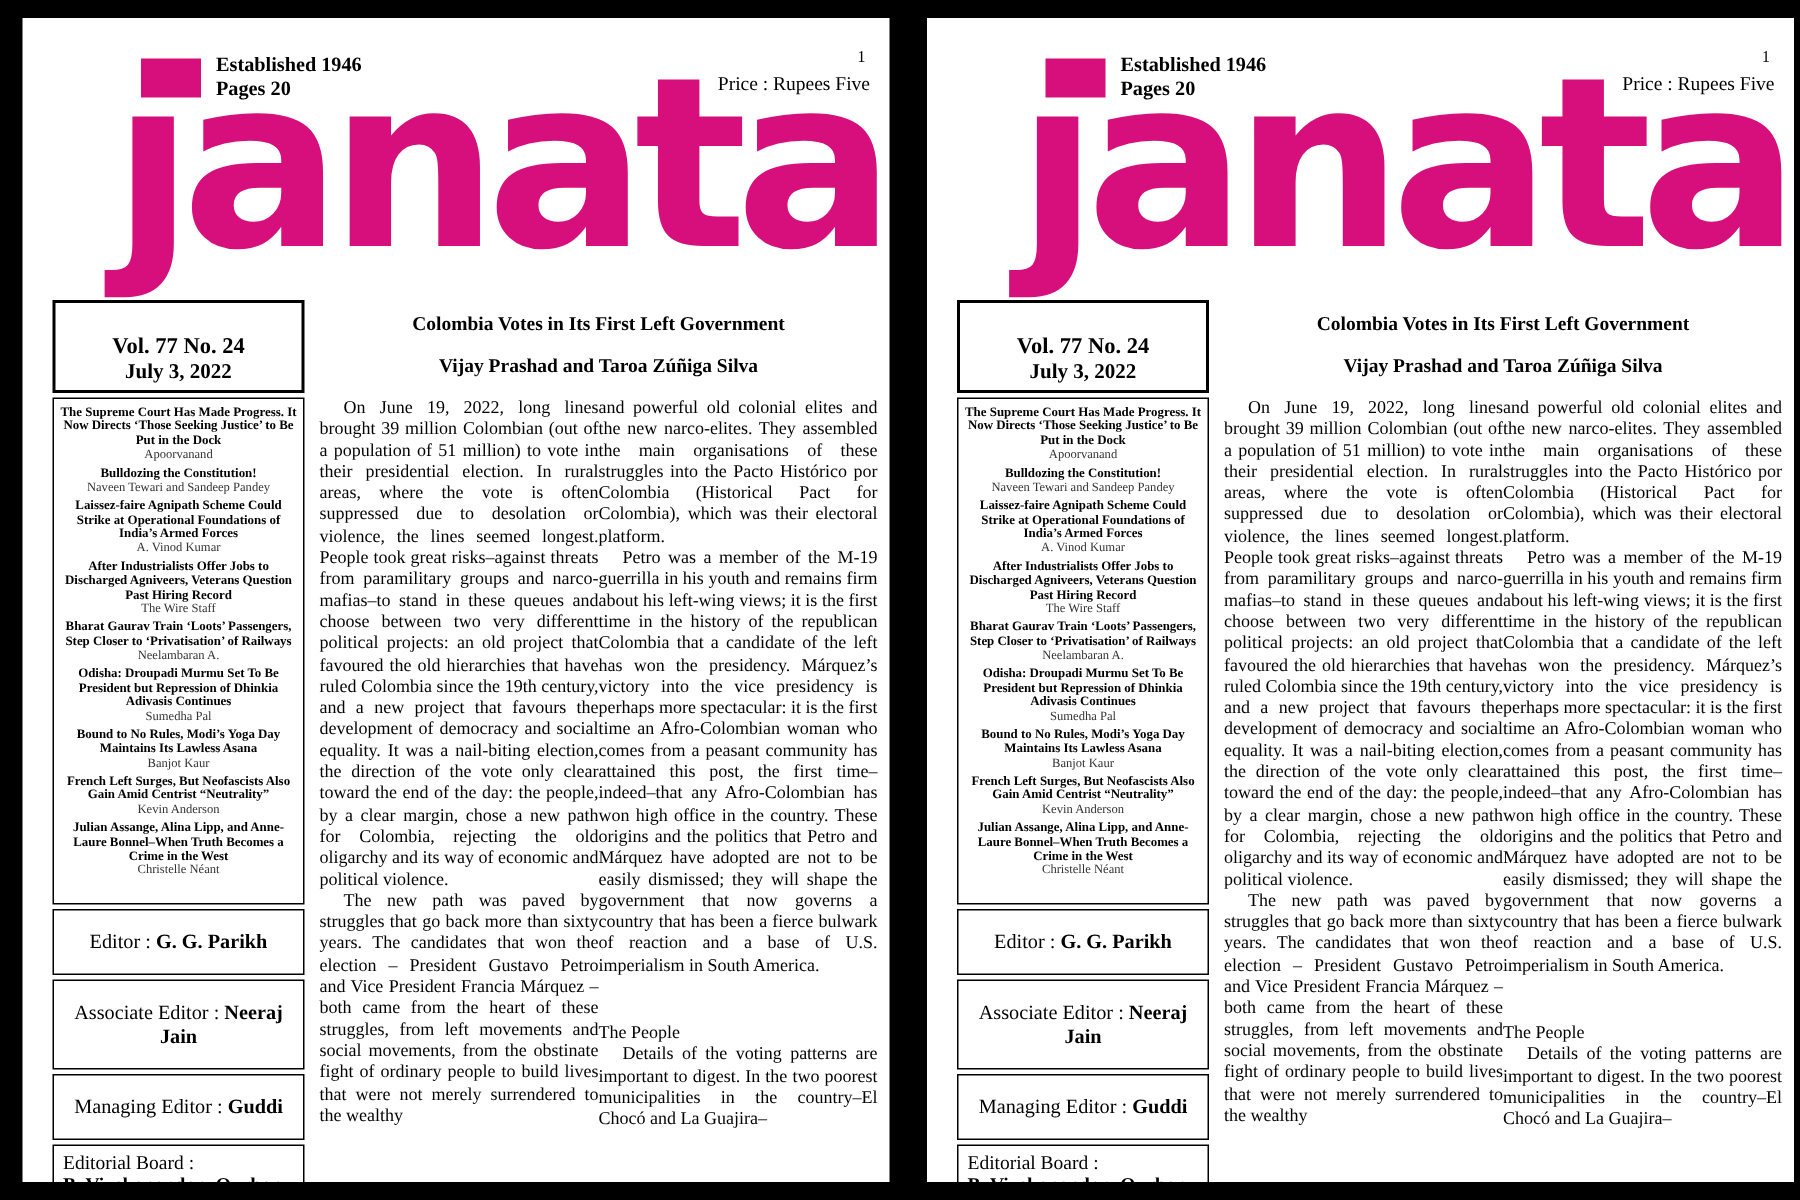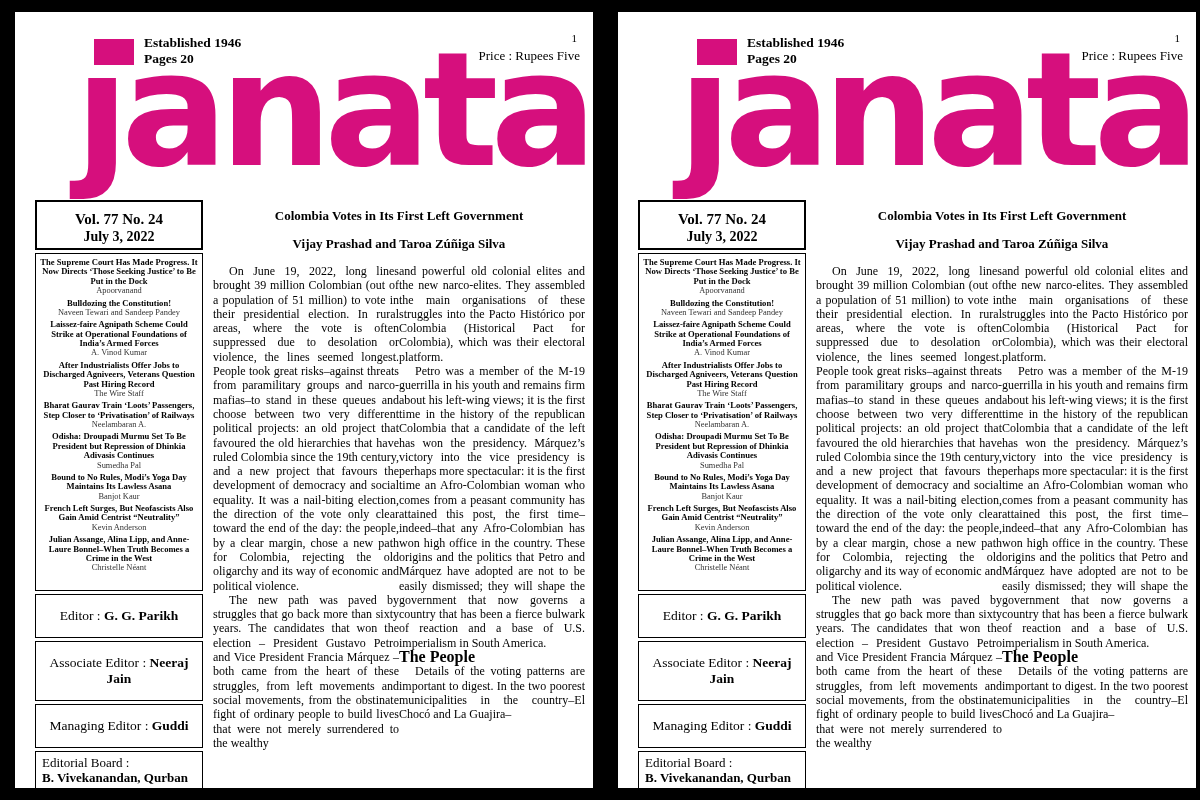--- a/index.html
+++ b/index.html
@@ -22,41 +22,41 @@
     position:absolute;left:16px;top:19px;
     font-family:"DejaVu Sans",sans-serif;font-weight:bold;
     font-size:158px;line-height:158px;letter-spacing:-8px;white-space:nowrap;
     color:#d60f7d;
   }
   
   .content{display:flex;gap:10px;padding:2px 8px 0 20px;align-items:flex-start;}
   
   .sidebar{width:168px;flex:0 0 168px;display:flex;flex-direction:column;gap:3px;}
   .box{border:1px solid #000;background:#fff;}
-  .vol-box{border-width:2px;text-align:center;padding:8px 0 3px;}
+  .vol-box{border-width:2px;text-align:center;padding:20px 0 3px;}
   .vol{font-weight:bold;font-size:15px;line-height:18px;}
   .idate{font-weight:bold;font-size:14px;line-height:17px;}
   .toc-box{padding:4px 2px 14px;}
   .toc-item{margin-bottom:3px;text-align:center;}
   .toc-title{font-weight:bold;font-size:8.6px;line-height:9.4px;}
   .toc-author{font-size:8.4px;line-height:9.3px;color:#333;}
   .ed-box{text-align:center;font-size:13.5px;line-height:16px;padding:13px 2px;}
   .ed-box .nm{font-weight:bold;}
   .board-box{font-size:13px;line-height:15.5px;padding:3px 6px 20px;}
   .board-names{font-weight:bold;white-space:pre-line;}
   .addr-box{text-align:center;font-size:13.5px;line-height:16.5px;padding:4px 2px;white-space:pre-line;letter-spacing:0.4px;}
   
   .article{flex:1;min-width:0;}
   .article-title{text-align:center;font-weight:bold;font-size:13px;line-height:18px;margin-top:7px;}
   .byline{text-align:center;font-weight:bold;font-size:13px;line-height:15px;margin-top:11px;}
   .cols{display:flex;margin-top:13px;}
   .col{flex:1;min-width:0;}
   .body-para{margin:0;text-align:justify;font-size:12px;line-height:14.3px;text-indent:16px;}
   .no-indent{text-indent:0;}
-  .sec-heading{font-weight:bold;font-size:16px;line-height:14.3px;margin:0 0 0;}
+  .sec-heading{font-weight:normal;font-size:12px;line-height:14.3px;margin:31px 0 0;}
 </style>
 </head>
 <body>
 
 <div class="page">
   <header class="masthead">
     <div class="logo-dot" style="background: rgb(214, 15, 125);"></div>
     <div class="est">
       <div>Established 1946</div>
       <div>Pages 20</div>

